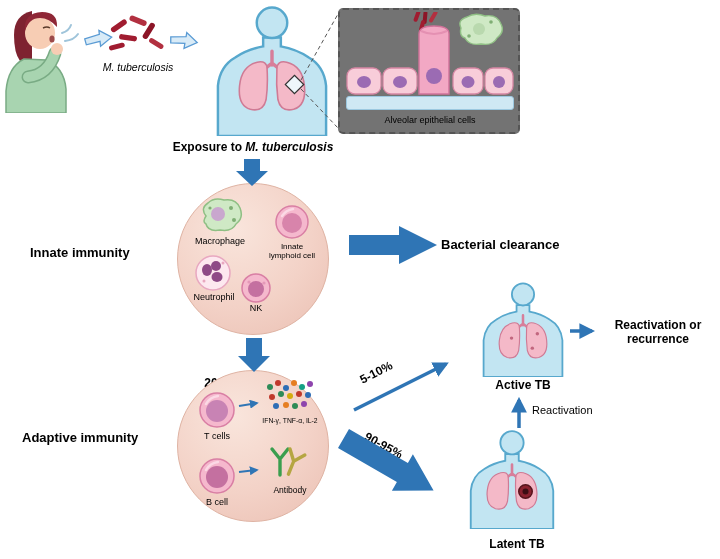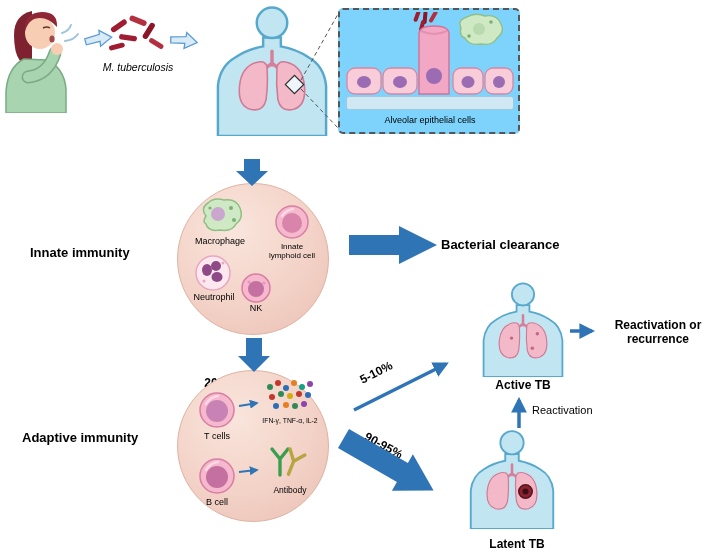--- a/index.html
+++ b/index.html
@@ -16,21 +16,21 @@
   .fs10 { font-size:10.5px; }
   .fs9 { font-size:9px; }
   .fs85 { font-size:8.5px; }
   .fs8 { font-size:8px; }
   .fs7 { font-size:6.8px; }
   .circle {
     border-radius:50%;
     background: radial-gradient(circle at 38% 30%, #f9e5dc 0%, #f3d2c7 55%, #eabfb2 100%);
     border:1px solid #dfb3a3;
   }
-  .inset-box { border:2px dashed #555; border-radius:5px; background:#7dd3fc; }
+  .inset-box { border:2px dashed #555; border-radius:5px; background:#737373; }
   .strip { background:#cfe8f4; border:1px solid #9cc8e0; border-radius:3px; }
   svg { display:block; }
   .rot510 { transform:rotate(-27deg); }
   .rot9095 { transform:rotate(29deg); }
 </style>
 </head>
 <body>
 
 <div class="canvas">
 
@@ -98,20 +98,24 @@
         <ellipse cx="19" cy="70" rx="7" ry="6" fill="#9b6bb3"></ellipse>
         <ellipse cx="55" cy="70" rx="7" ry="6" fill="#9b6bb3"></ellipse>
         <ellipse cx="123" cy="70" rx="6.5" ry="6" fill="#9b6bb3"></ellipse>
         <ellipse cx="154" cy="70" rx="6" ry="6" fill="#9b6bb3"></ellipse>
       </svg>
     </div>
     <div class="abs strip" style="left:6px; top:86px; width:168px; height:14px;"></div>
     <div class="abs lbl fs9 center" style="left:4px; top:105px; width:172px;">Alveolar epithelial cells</div>
   </div>
 
+  <div class="abs lbl bold fs12 center" style="left:133px; top:140px; width:240px;">
+    <span>Exposure to</span>
+    <span class="italic">M. tuberculosis</span>
+  </div>
 
   <div class="abs lbl bold fs13" style="left:30px; top:245px; width:118px;">Innate immunity</div>
 
   <div class="abs circle" style="left:177px; top:183px; width:152px; height:152px;">
 
     <div class="abs" style="left:20px; top:12px;">
       <svg width="46" height="38" viewBox="0 0 46 38">
         <path d="M8 20 Q2 12 10 7 Q16 1 26 4 Q38 2 42 12 Q46 22 38 28 Q34 36 22 34 Q10 36 8 28 Q4 26 8 20 Z" fill="#cfe9c5" stroke="#8fbf84" stroke-width="1.5"></path>
         <circle cx="20" cy="18" r="7" fill="#c9a7ce"></circle>
         <circle cx="33" cy="12" r="2" fill="#7fae74"></circle>

